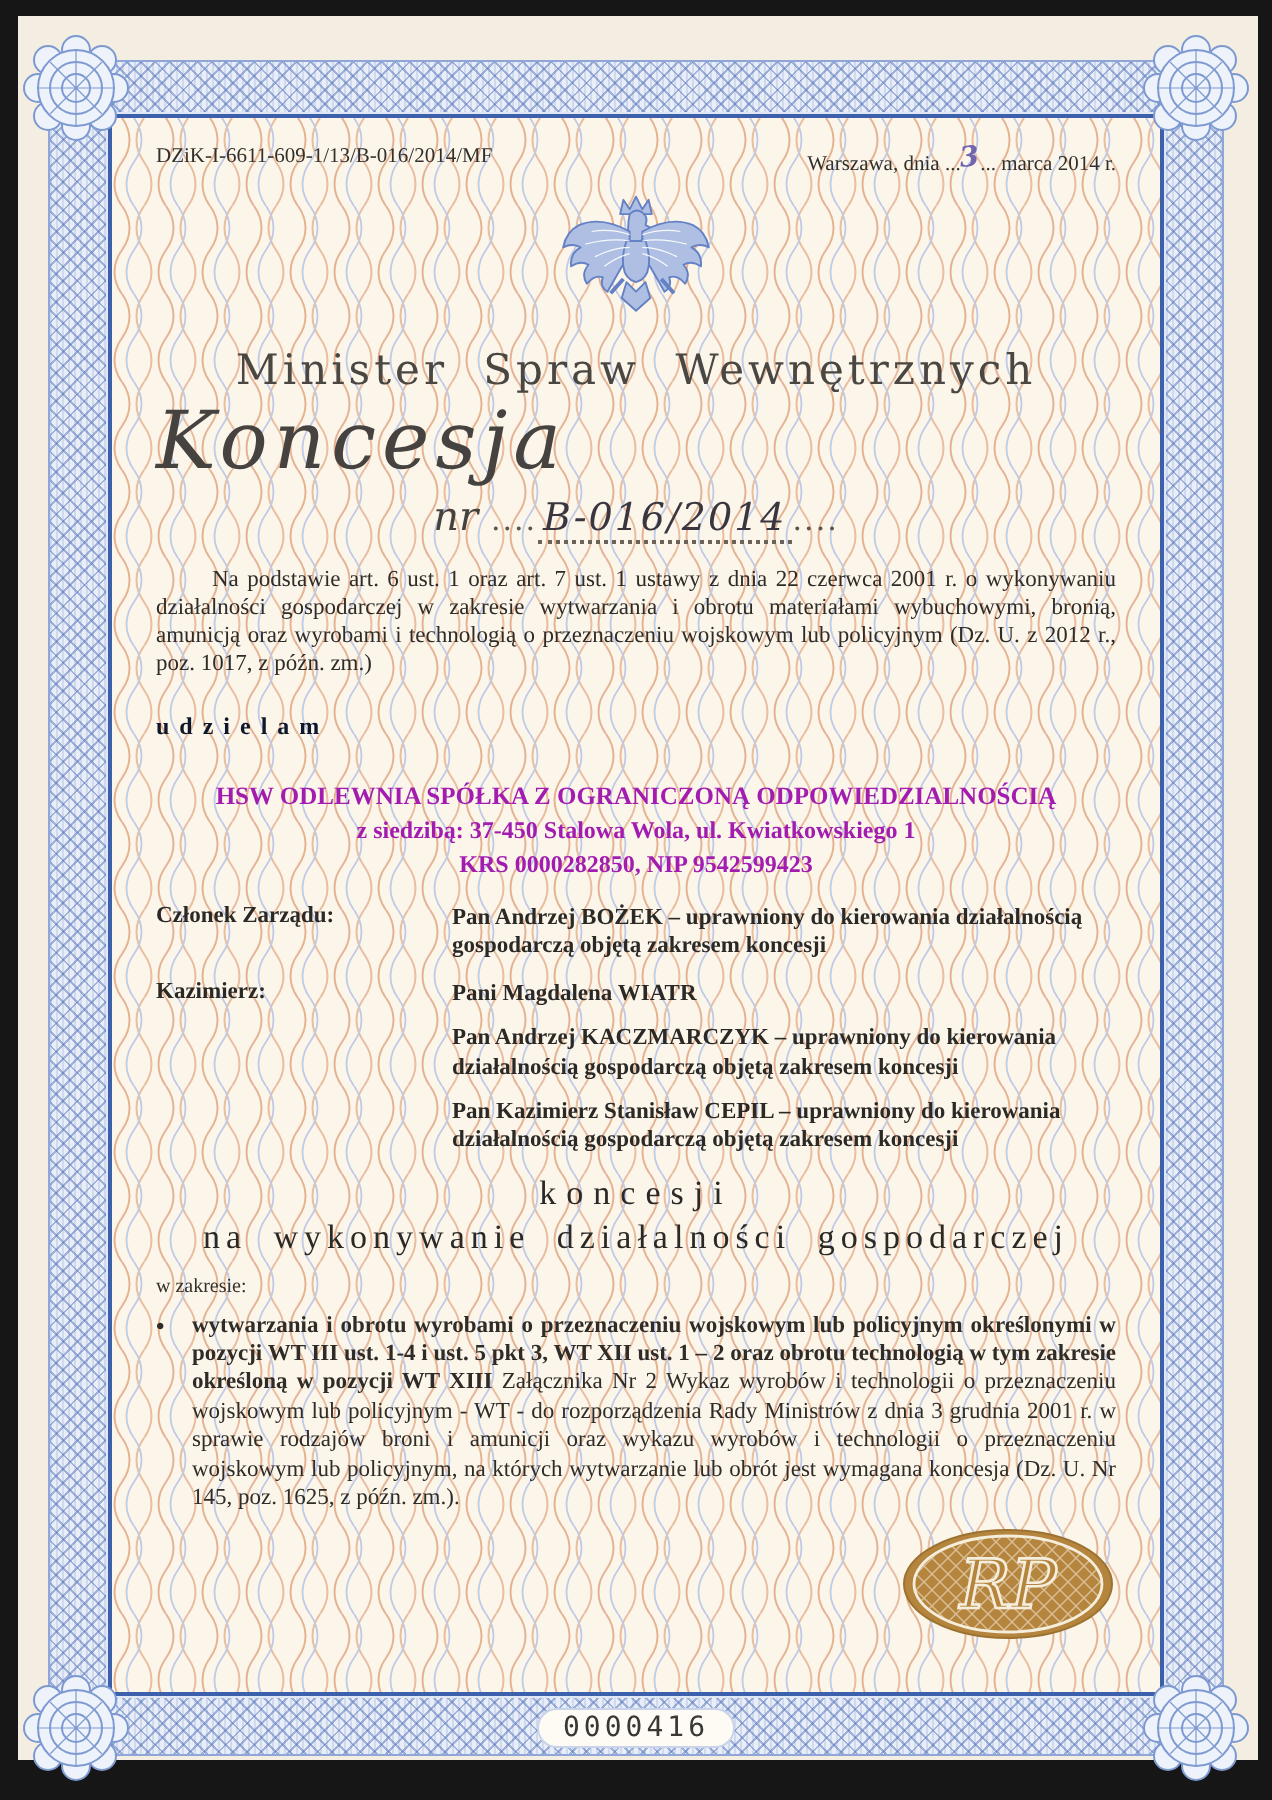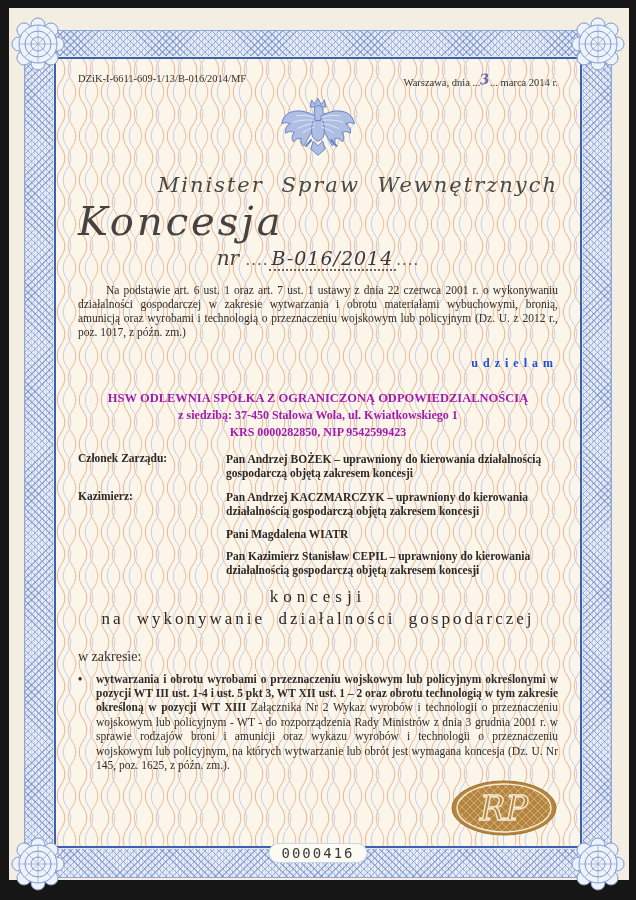--- a/index.html
+++ b/index.html
@@ -37,22 +37,22 @@
   .corner.bl{left:-14px;bottom:-14px;}
   .corner.br{right:-14px;bottom:-14px;}
 
   .headline-row{display:flex;justify-content:space-between;font-size:10.5px;color:#33302c;}
   .hand-day{
     display:inline-block;color:#7165ad;font-style:italic;font-weight:bold;
     font-size:14px;transform:rotate(-6deg) translateY(-2px);font-family:"DejaVu Serif",serif;
   }
   .eagle-wrap{text-align:center;margin-top:3px;height:76px;}
   .minister{
-    text-align:right;margin-top:5px;
-    font-family:"DejaVu Serif",serif;font-style:italic;
+    text-align:center;margin-top:5px;
+    font-family:"DejaVu Serif",serif;
     font-size:21px;color:#4a4743;letter-spacing:2px;word-spacing:9px;
   }
   .big-title{
     text-align:left;margin-top:1px;
     font-family:"DejaVu Serif",serif;font-style:italic;
     font-size:40px;color:#454240;letter-spacing:3px;
   }
   .nr-line{
     text-align:center;margin-top:2px;
     font-family:"DejaVu Serif",serif;font-style:italic;
@@ -61,42 +61,42 @@
   .nr-line .dots{font-style:normal;font-size:15px;letter-spacing:1px;color:#5a544c;}
   .nr-value{
     font-size:19px;letter-spacing:1px;color:#393640;
     border-bottom:2px dotted #6b6258;padding:0 3px;
   }
   .legal{
     margin-top:13px;font-size:11.5px;line-height:1.22;text-align:justify;
     text-indent:28px;color:#2f2c28;
   }
   .grant{
-    text-align:right;margin-top:17px;font-weight:bold;font-size:12px;
-    letter-spacing:5px;color:#1d4ed8;
+    text-align:left;margin-top:17px;font-weight:bold;font-size:12px;
+    letter-spacing:5px;color:#0f172a;
   }
   .company{margin-top:20px;text-align:center;font-weight:bold;color:#a21caf;}
   .company .c-name{font-size:12.5px;}
   .company .c-line{font-size:12px;margin-top:2px;}
   .officers{margin-top:12px;}
   .officer-row{display:grid;grid-template-columns:148px 1fr;margin-bottom:9px;}
   .role-label{font-weight:bold;font-size:11.5px;color:#2b2926;}
   .role-entries p{margin:0 0 8px 0;font-weight:bold;font-size:11.5px;line-height:1.25;color:#2b2926;}
   .role-entries p:last-child{margin-bottom:0;}
   .subject{text-align:center;font-weight:normal;font-size:17px;color:#2b2926;margin-top:0;}
   .subject .s1{letter-spacing:5px;}
   .subject .s2{letter-spacing:3px;word-spacing:6px;margin-top:2px;}
-  .scope-label{margin-top:20px;font-size:14px;color:#34312c;}
+  .scope-label{margin-top:9px;font-size:10px;color:#34312c;}
   .scope-item{display:flex;margin-top:7px;}
   .scope-item .marker{width:18px;font-weight:bold;font-size:12px;line-height:1.25;}
   .scope-item .scope-text{flex:1;font-size:11.5px;line-height:1.25;text-align:justify;color:#2f2c28;}
   .scope-text .b{font-weight:bold;}
   .seal-wrap{text-align:right;margin-top:7px;}
   .serial-plate{
-    position:absolute;left:50%;bottom:15px;transform:translateX(-50%);
+    position:absolute;left:50%;bottom:4px;transform:translateX(-50%);
     background:#fdfbf4;border-radius:11px;padding:1px 12px;z-index:5;
     font-family:"DejaVu Sans Mono",monospace;font-size:14px;letter-spacing:2px;color:#3a3835;
     box-shadow:0 0 0 1px #c9d4ea;
   }
 </style>
 </head>
 <body>
 
 <div class="paper">
   <div class="frame">
@@ -232,22 +232,22 @@
         <div class="officers">
           <div class="officer-row">
             <div class="role-label">Członek Zarządu:</div>
             <div class="role-entries">
               <p>Pan Andrzej BOŻEK – uprawniony do kierowania działalnością gospodarczą objętą zakresem koncesji</p>
             </div>
           </div>
           <div class="officer-row">
             <div class="role-label">Kazimierz:</div>
             <div class="role-entries">
+              <p>Pani Magdalena WIATR</p>
               <p>Pan Andrzej KACZMARCZYK – uprawniony do kierowania działalnością gospodarczą objętą zakresem koncesji</p>
-              <p>Pani Magdalena WIATR</p>
               <p>Pan Kazimierz Stanisław CEPIL – uprawniony do kierowania działalnością gospodarczą objętą zakresem koncesji</p>
             </div>
           </div>
         </div>
 
         <div class="subject">
           <div class="s1">koncesji</div>
           <div class="s2">na wykonywanie działalności gospodarczej</div>
         </div>
 

